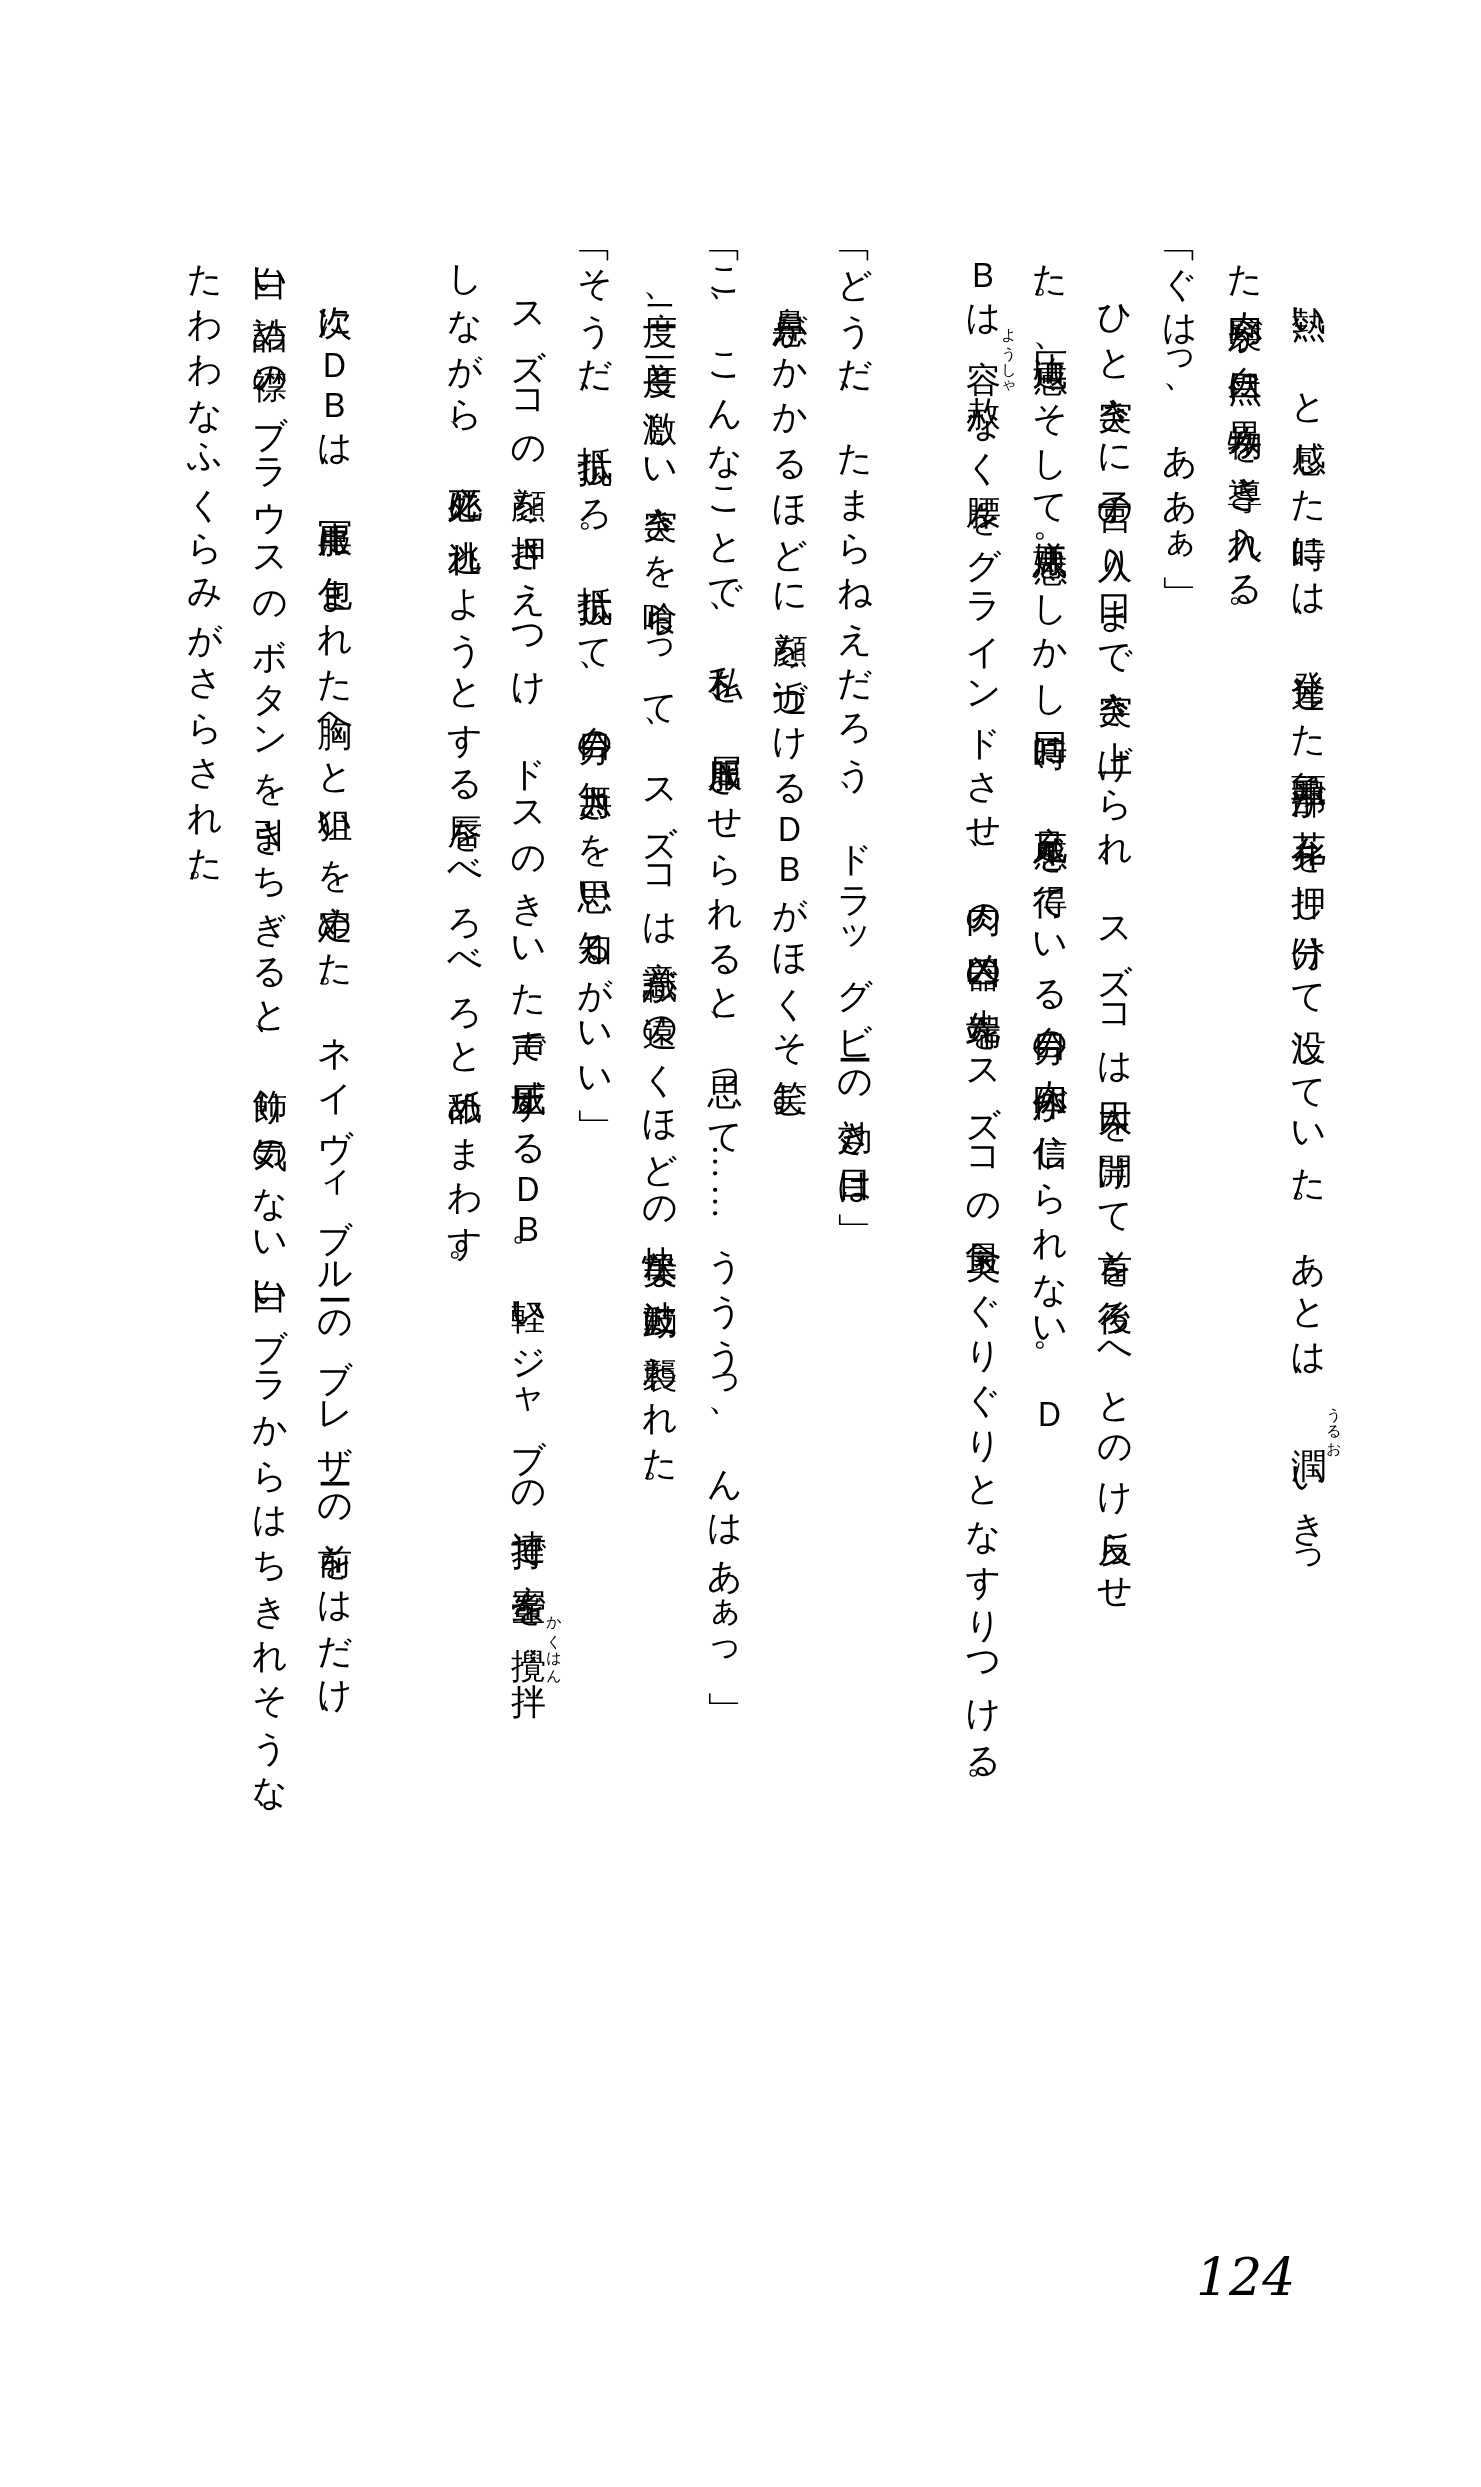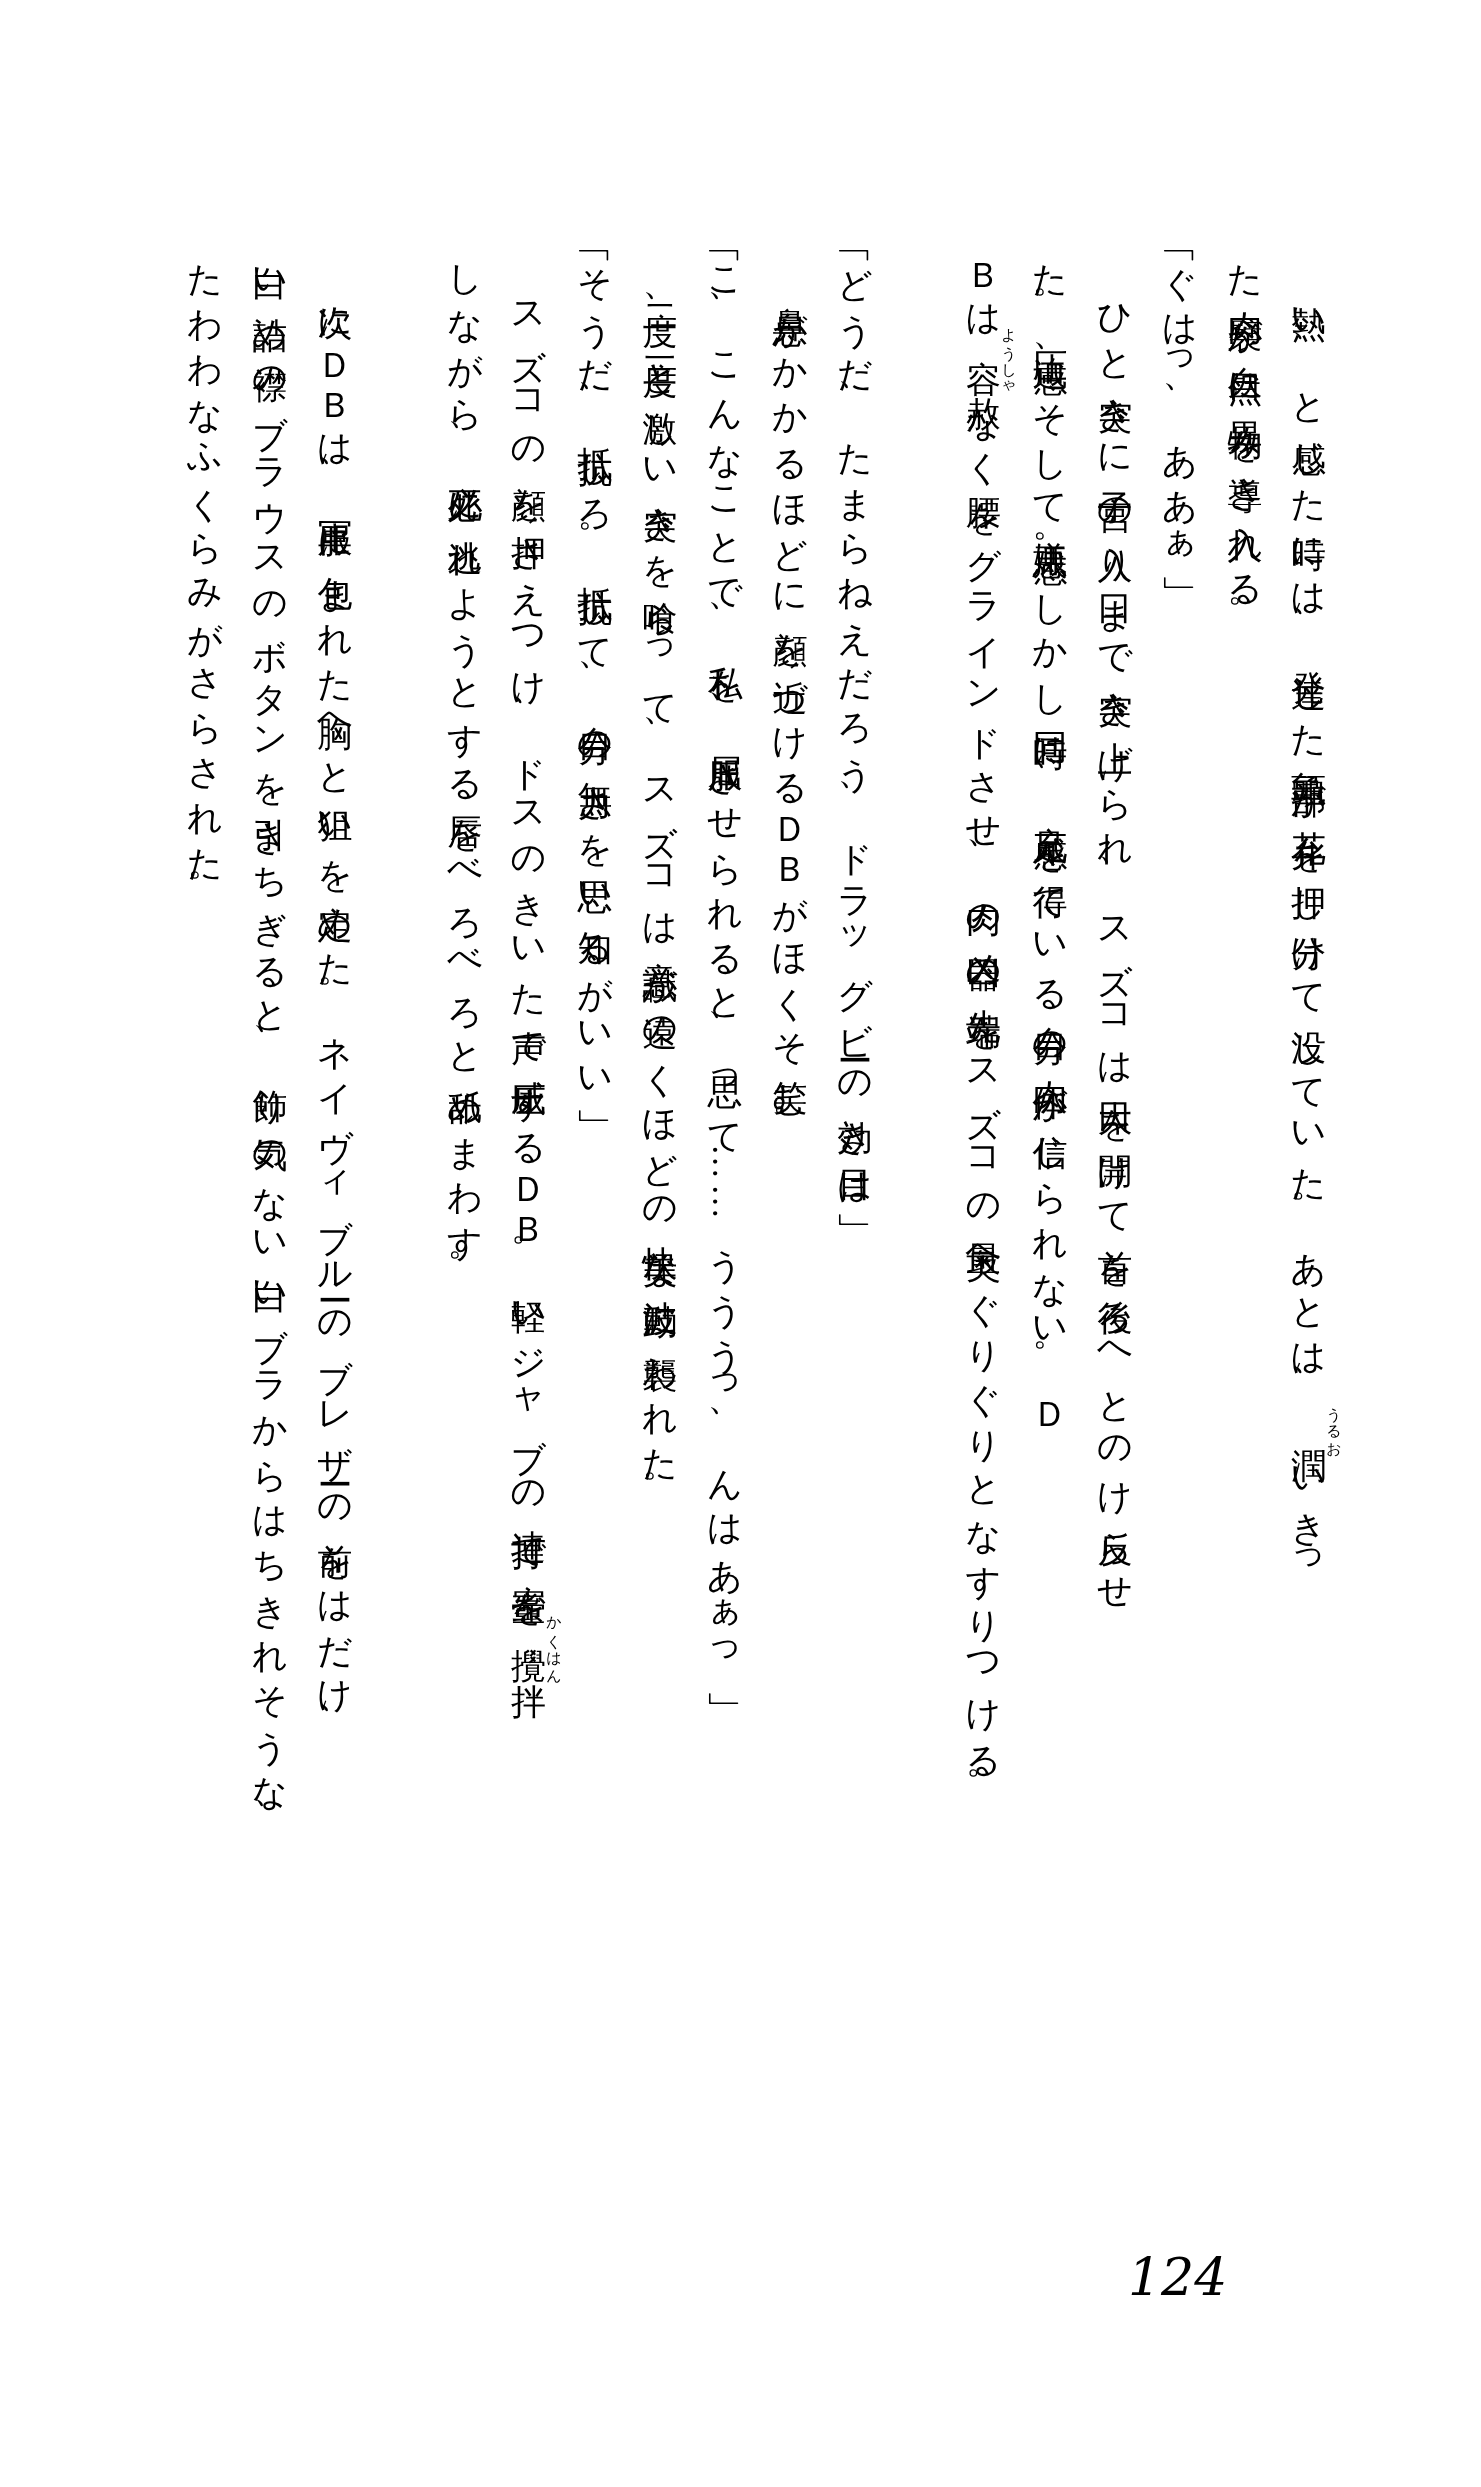--- a/index.html
+++ b/index.html
@@ -47,21 +47,21 @@
   ruby {
     ruby-position: over;
   }
   rt {
     font-size: 15px;
     letter-spacing: 0.9px;
     font-family: "Liberation Serif", "DejaVu Serif", serif;
   }
   .page-number {
     position: absolute;
-    left: 1128px;
+    left: 1196px;
     top: 2247px;
     font-family: "DejaVu Serif", "Liberation Serif", serif;
     font-style: italic;
     font-size: 52px;
     color: #000000;
   }
 </style>
 </head>
 <body>
 

